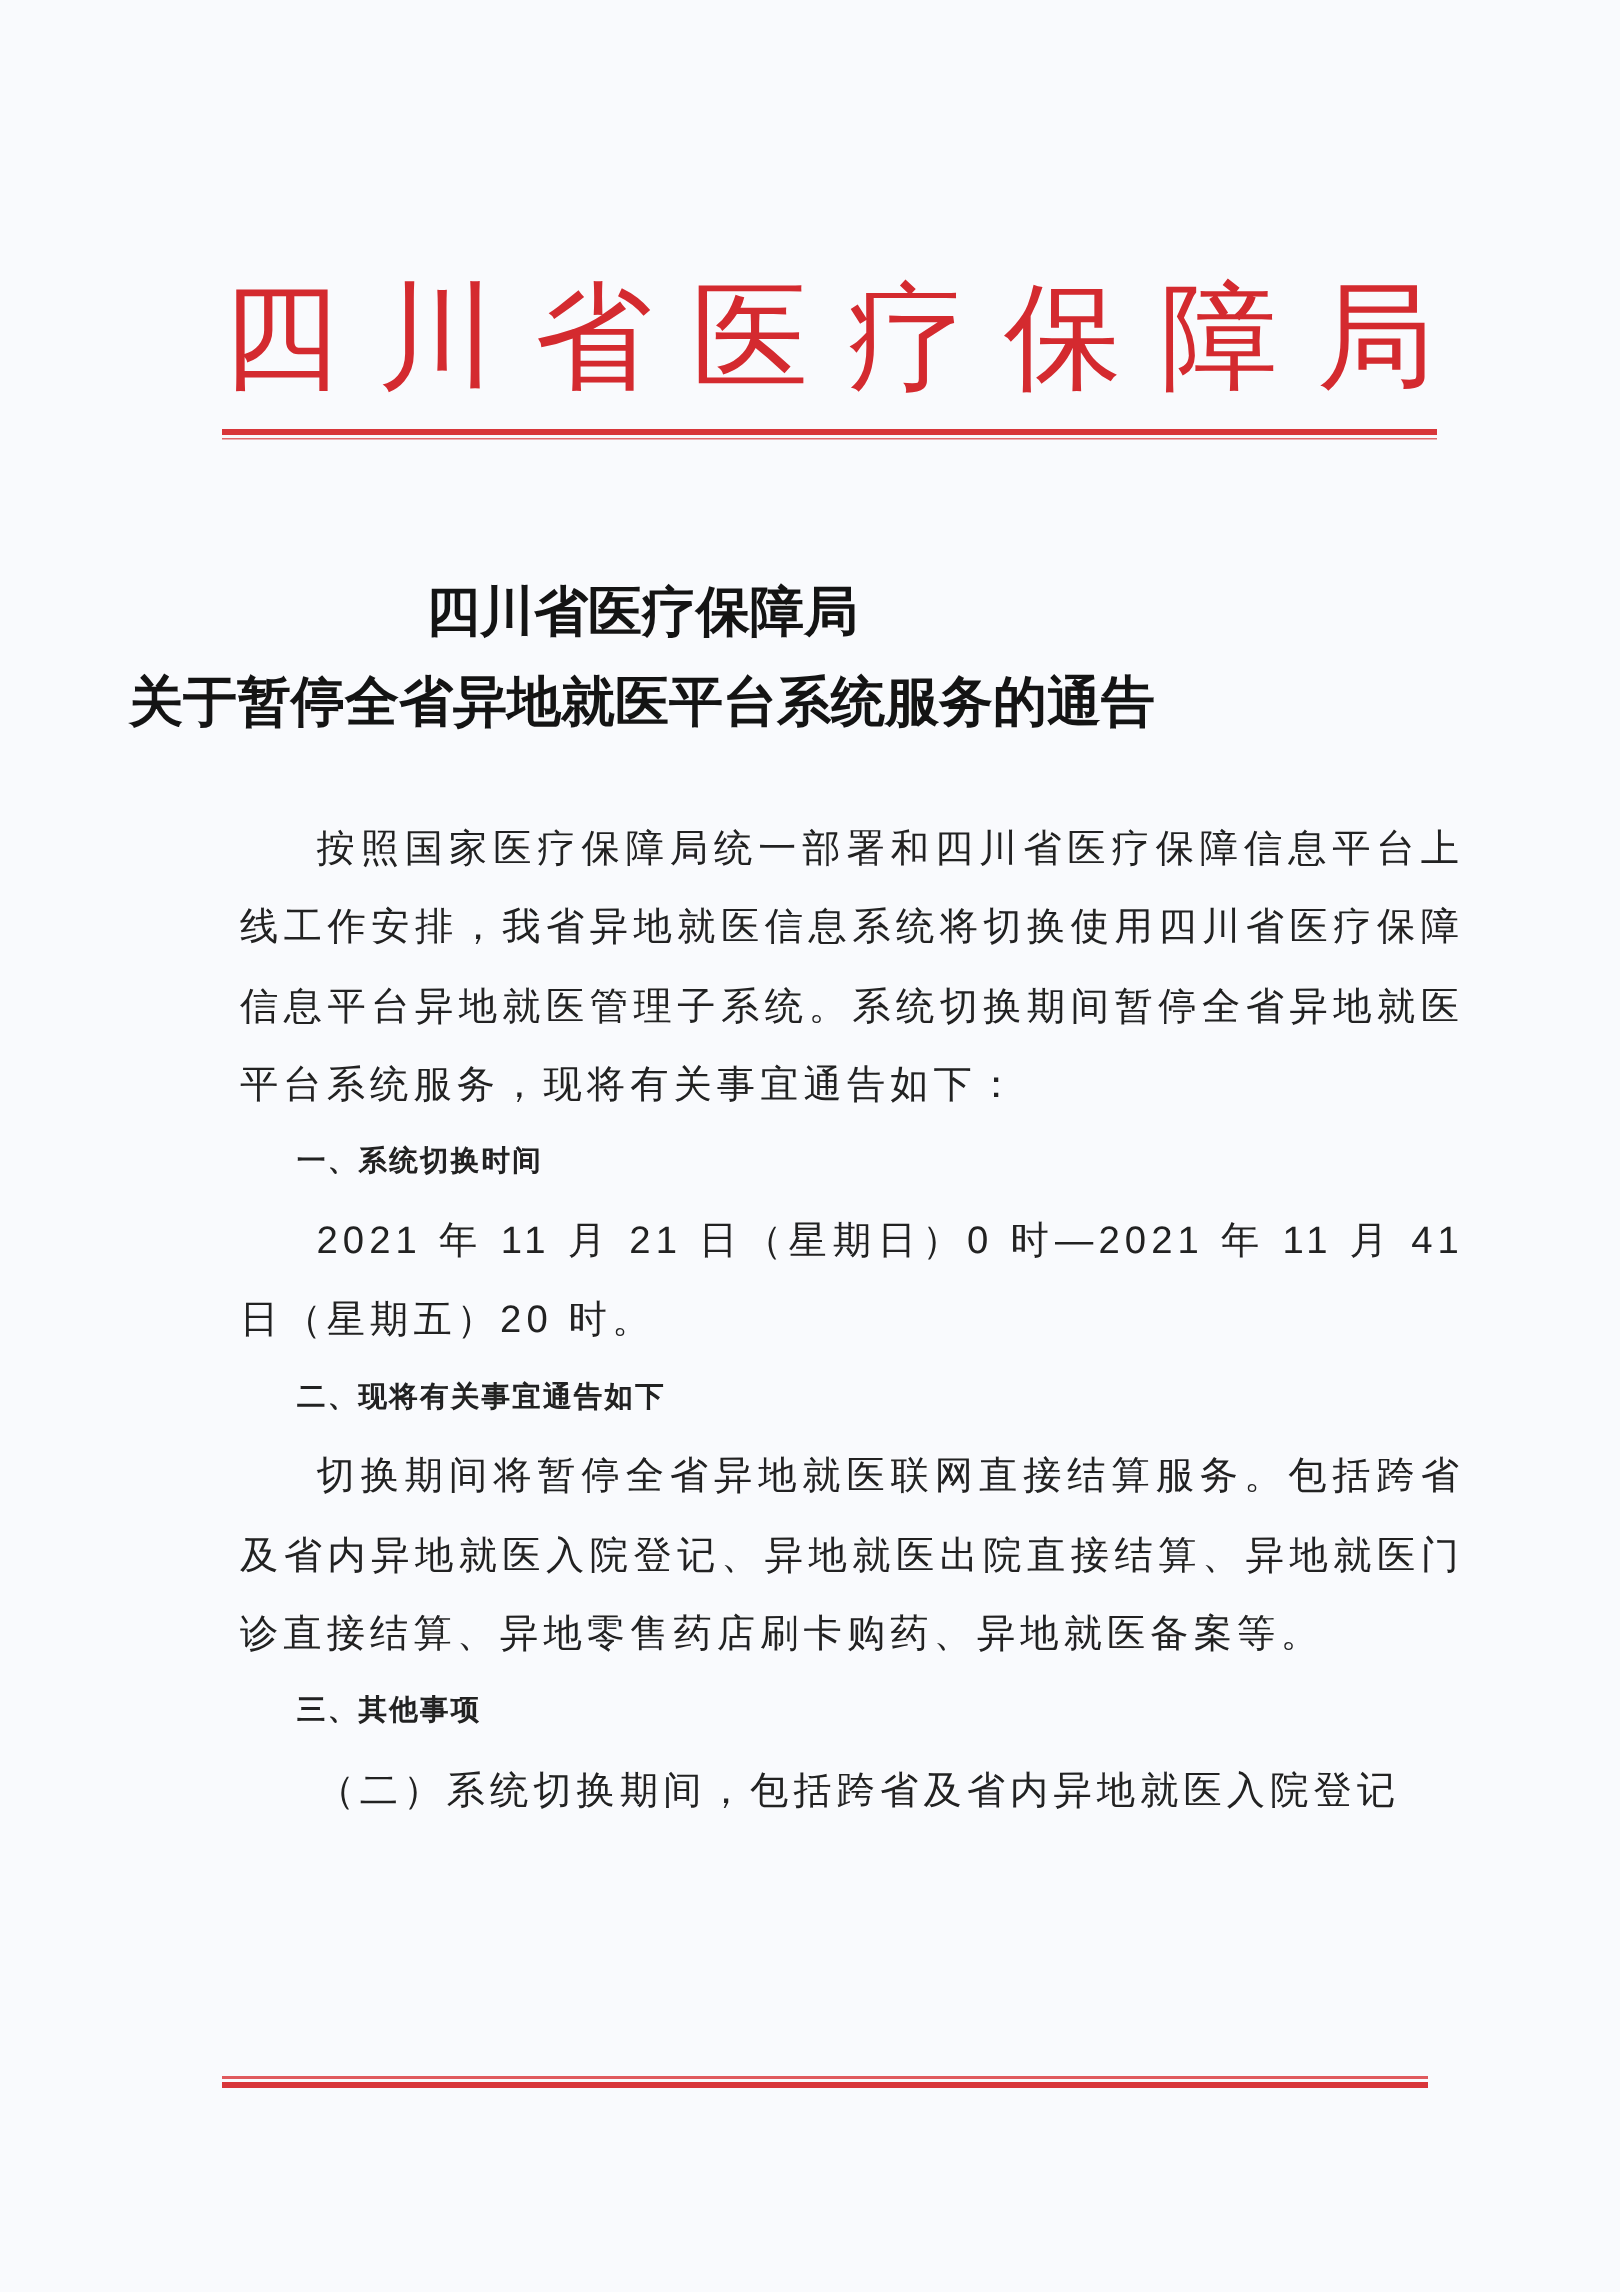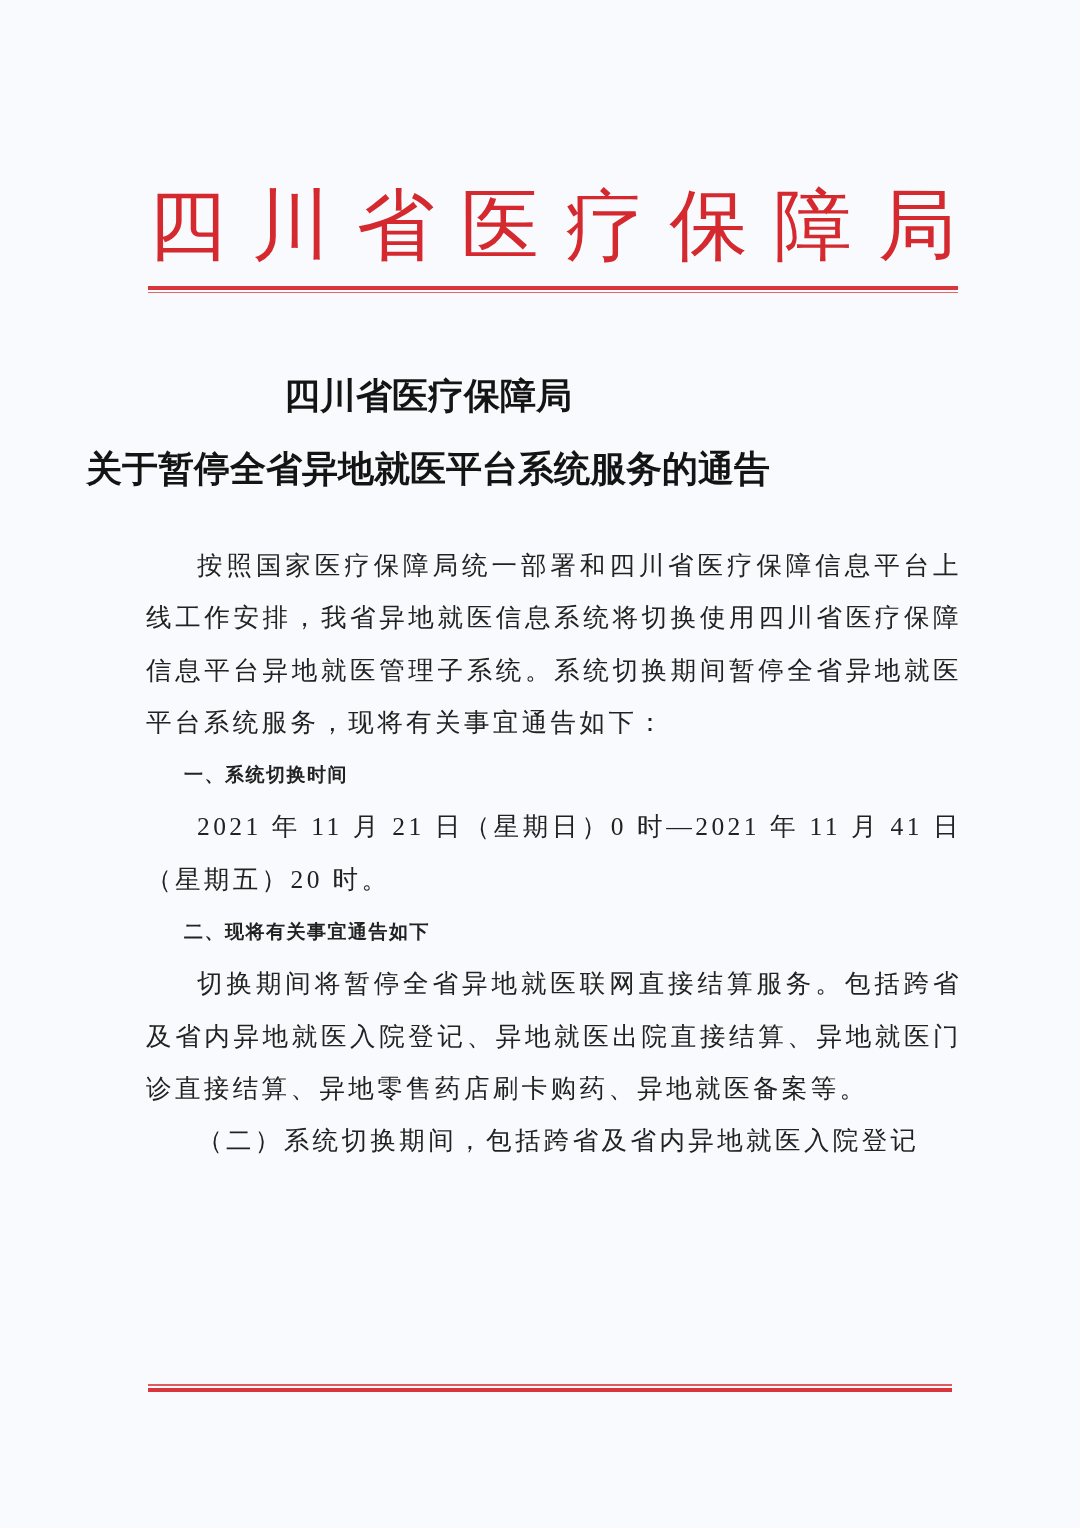--- a/index.html
+++ b/index.html
@@ -25,28 +25,29 @@
   .rule-bottom { position: absolute; left: 148px; top: 1384px; width: 804px; }
   .rule-bottom .thin { height: 2px; background: #e05a5e; }
   .rule-bottom .gap { height: 2px; }
   .rule-bottom .thick { height: 4px; background: #d8363a; }
 
   .title {
     position: absolute; left: 0; width: 856px; text-align: center;
     font-weight: bold; font-size: 36px; color: #141414;
     font-family: "DejaVu Serif", "Liberation Serif", serif;
     letter-spacing: 0px;
+    margin-top: 12px;
   }
   .title.l1 { top: 372px; }
-  .title.l2 { top: 445px; text-align: center; }
+  .title.l2 { top: 432px; text-align: center; }
 
   .body {
-    position: absolute; left: 146px; top: 540px; width: 816px;
+    position: absolute; left: 160px; top: 540px; width: 816px;
     font-size: 25.5px; line-height: 52.3px; letter-spacing: 3.4px;
-    font-family: Liberation Serif, serif;
+    font-family: Liberation Sans, sans-serif;
     color: #222;
     text-align: justify;
   }
   .body p { margin: 0; text-indent: 2em; }
   .body h3 {
     margin: 0; font-size: 19px; font-weight: bold; text-indent: 2em;
     letter-spacing: 1.5px; line-height: 52.3px;
   }
 </style>
 </head>
@@ -73,20 +74,21 @@
 
   <div class="title l1">四川省医疗保障局</div>
   <div class="title l2">关于暂停全省异地就医平台系统服务的通告</div>
 
   <div class="body">
     <p>按照国家医疗保障局统一部署和四川省医疗保障信息平台上线工作安排，我省异地就医信息系统将切换使用四川省医疗保障信息平台异地就医管理子系统。系统切换期间暂停全省异地就医平台系统服务，现将有关事宜通告如下：</p>
     <h3>一、系统切换时间</h3>
     <p>2021 年 11 月 21 日（星期日）0 时—2021 年 11 月 41 日（星期五）20 时。</p>
     <h3>二、现将有关事宜通告如下</h3>
     <p>切换期间将暂停全省异地就医联网直接结算服务。包括跨省及省内异地就医入院登记、异地就医出院直接结算、异地就医门诊直接结算、异地零售药店刷卡购药、异地就医备案等。</p>
+    <h3>三、其他事项</h3>
     <p>（二）系统切换期间，包括跨省及省内异地就医入院登记</p>
   </div>
 
   <div class="rule-bottom">
     <div class="thin"></div>
     <div class="gap"></div>
     <div class="thick"></div>
   </div>
 
 </div>

